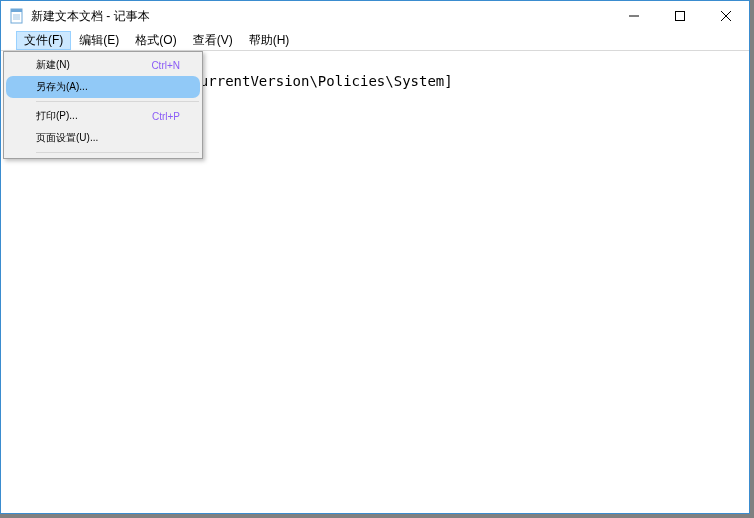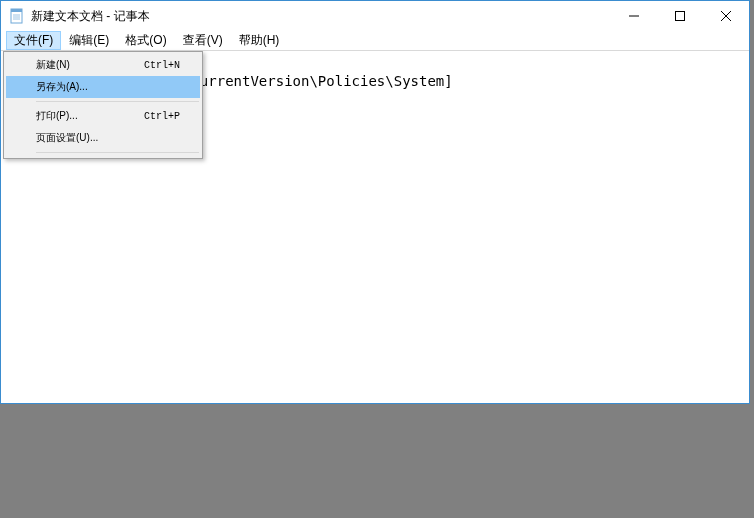--- a/index.html
+++ b/index.html
@@ -7,21 +7,21 @@
     margin: 0;
     font-family: "Microsoft YaHei", "Segoe UI", Tahoma, sans-serif;
     font-size: 12px;
     background: #808080;
     width: 754px;
     height: 518px;
     overflow: hidden;
   }
   .window {
     width: 750px;
-    height: 404px;
+    height: 514px;
     background: #fff;
     border: 1px solid #3a8ccf;
     position: relative;
   }
   .titlebar {
     height: 30px;
     display: flex;
     align-items: center;
     background: #fff;
   }
@@ -49,21 +49,21 @@
     font-size: 10px;
     color: #222;
   }
   .win-btn.close { width: 46px; }
   .menubar {
     height: 20px;
     display: flex;
     align-items: stretch;
     border-bottom: 1px solid #d9d9d9;
     background: #fff;
-    padding: 0 5px;
+    padding: 0 15px;
   }
   .menu-item {
     padding: 2px 8px 2px 8px;
     font-size: 12px;
     color: #000;
     display: flex;
     align-items: center;
     cursor: default;
   }
   .menu-item.active {
@@ -109,23 +109,24 @@
     height: 22px;
     display: flex;
     align-items: center;
     padding: 0 20px 0 30px;
     font-size: 10px;
     color: #000;
     position: relative;
     gap: 44px;
   }
   .dd-item .label { flex: 1; }
-  .dd-item .shortcut { color: #000000; font-family: Liberation Mono, monospace; }
+  .dd-item .shortcut { color: #8b5cf6; }
   .dd-item.highlight {
     background: #91c9f7;
+    border-radius: 7px;
   }
   .dd-sep {
     height: 1px;
     background: #d7d7d7;
     margin: 3px 1px 3px 30px;
   }
 </style>
 </head>
 <body>
 

